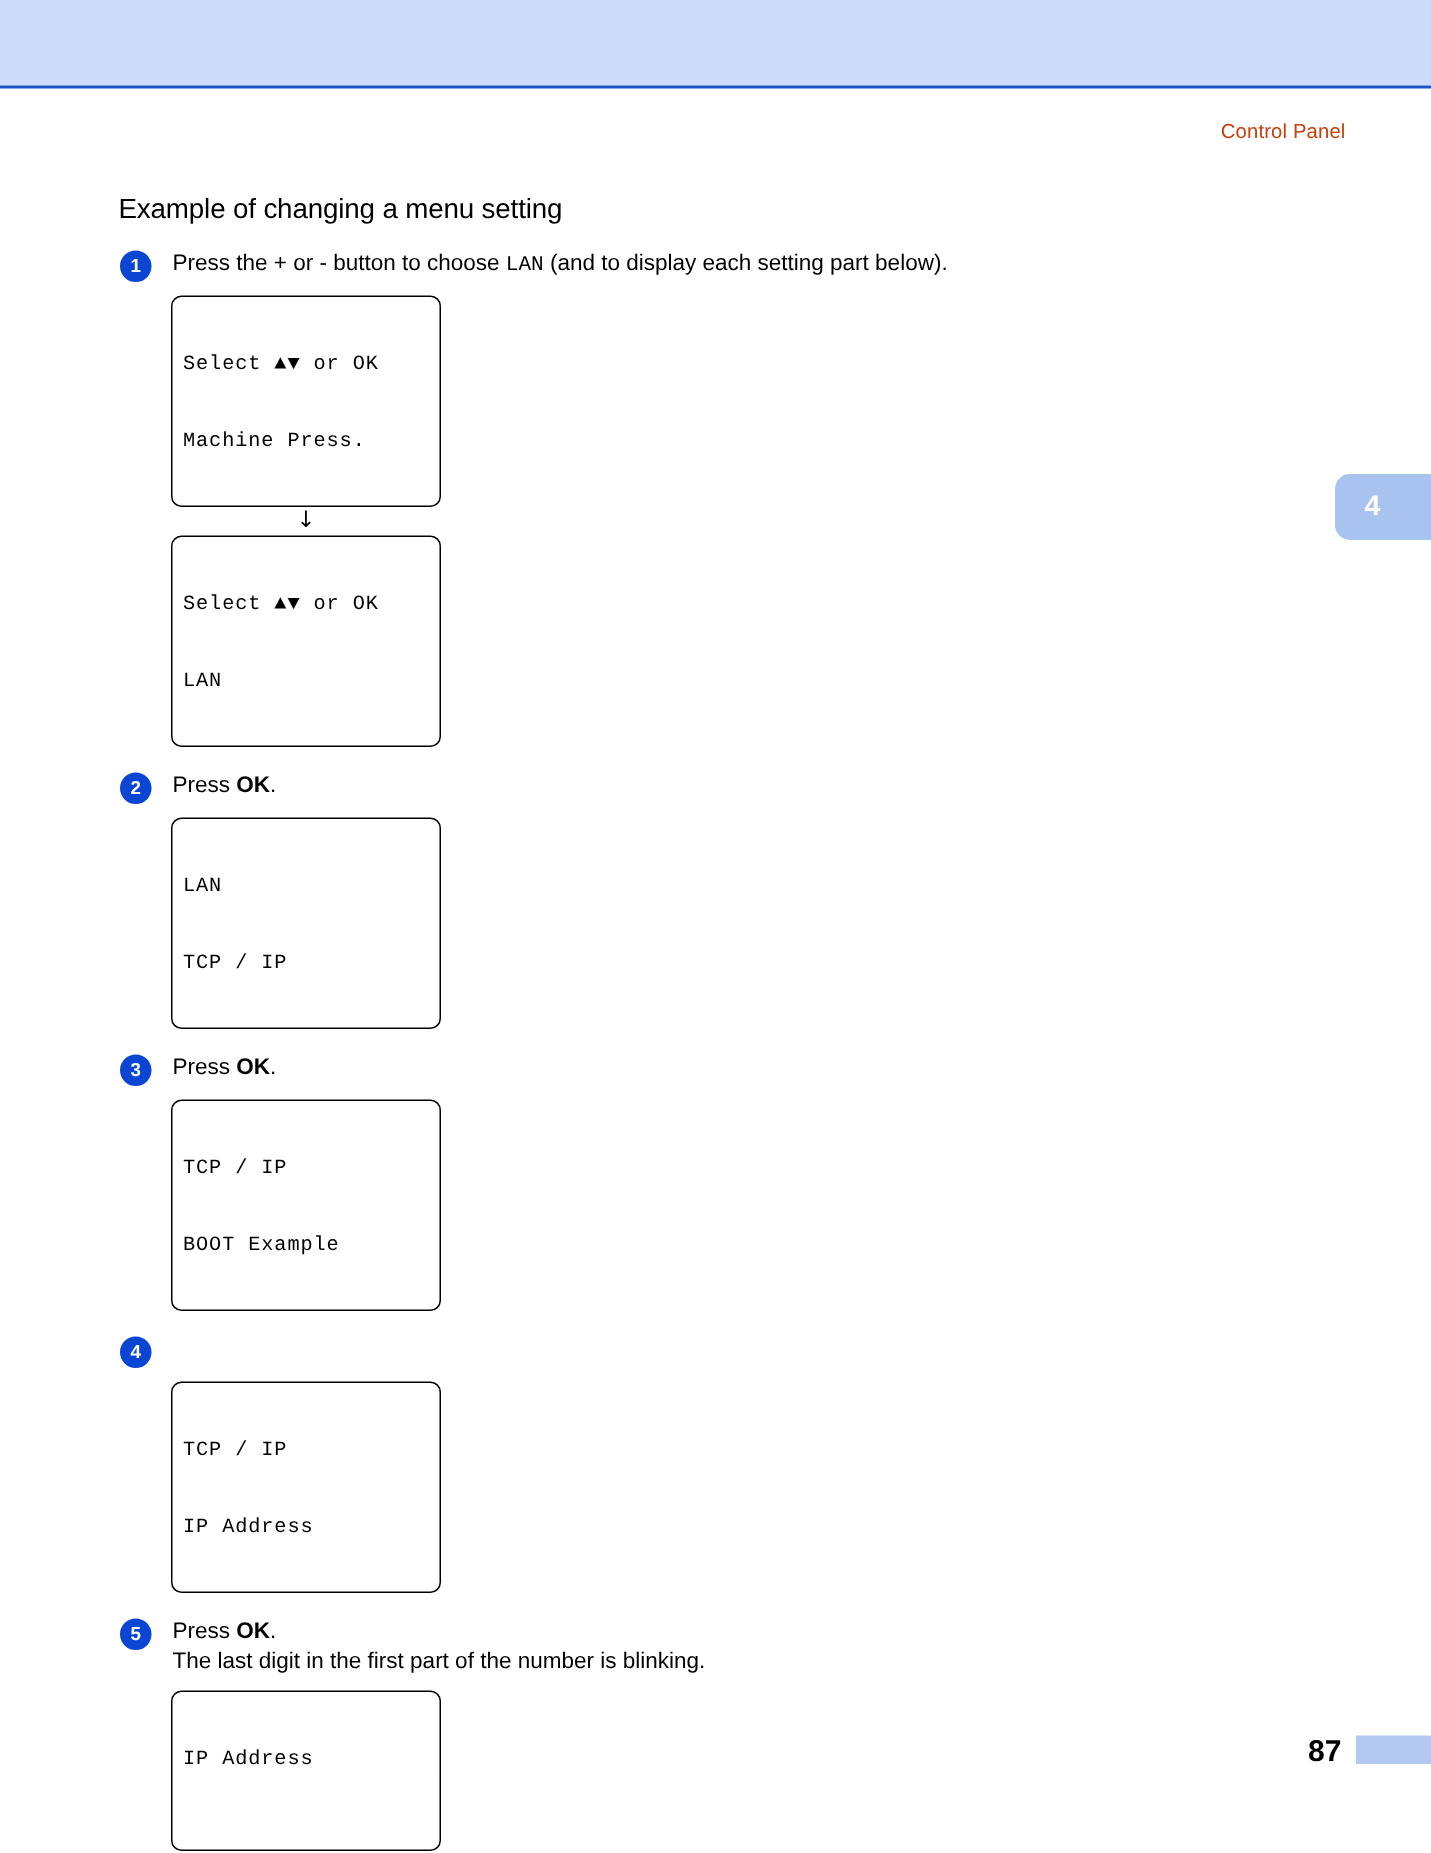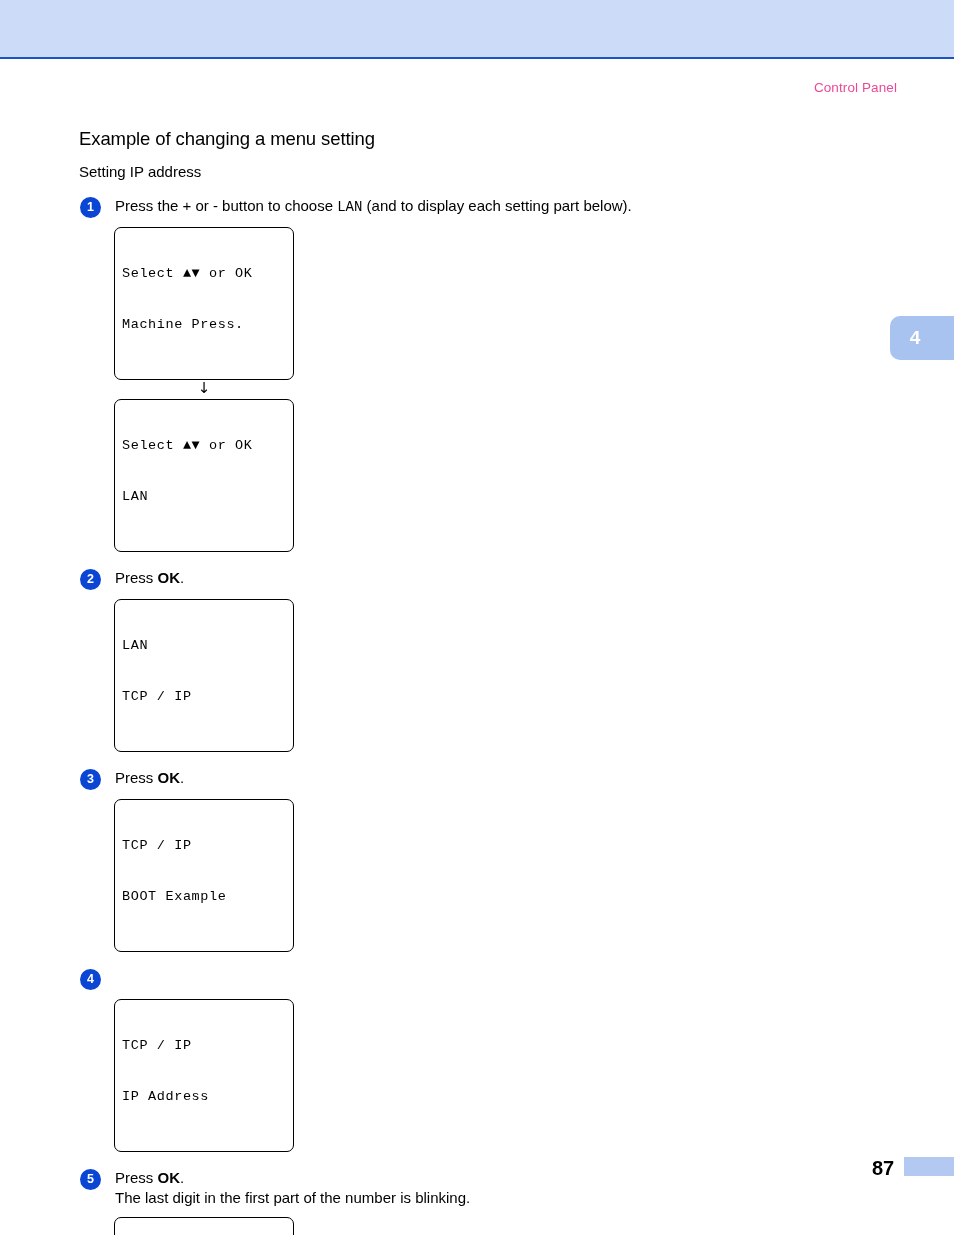--- a/index.html
+++ b/index.html
@@ -33,21 +33,21 @@
     height: 2px;
     background: #1a54c4;
   }
 
   
   .running-header {
     position: absolute;
     right: 57px;
     top: 80px;
     font-size: 13.5px;
-    color: #ec4899;
+    color: #c2410c;
     letter-spacing: 0.1px;
   }
 
   
   .chapter-tab {
     position: absolute;
     right: 0;
     top: 316px;
     width: 64px;
     height: 44px;
@@ -118,21 +118,21 @@
     font-size: 14px;
   }
   b { font-weight: bold; text-align: right; }
 
   
   .lcd {
     box-sizing: border-box;
     width: 180px;
     border: 1.4px solid #000000;
     border-radius: 7px;
-    padding: 3px 0 12px 7px;
+    padding: 3px 0 0 7px;
     margin-left: 35px;
     background: #ffffff;
     font-family: "Liberation Mono", "DejaVu Sans Mono", monospace;
     font-size: 13.5px;
     line-height: 17px;
     letter-spacing: 0.6px;
     white-space: pre;
   }
   .lcd-row { display: block; height: 17px; }
   .lcd-after-step { margin-top: 9px; }
@@ -173,21 +173,20 @@
 
 <div class="running-header">Control Panel</div>
 
 <div class="chapter-tab">
   <span>4</span>
 </div>
 
 <div class="content">
 
   <h1 class="section-title">Example of changing a menu setting</h1>
-  <p class="subtitle">Setting IP address</p>
 
   <div class="step">
     <div class="step-num">1</div>
     <div class="step-text"><span>Press the + or - button to choose </span><span class="mono-inline">LAN</span><span> (and to display each setting part below).</span></div>
   </div>
 
   <div class="lcd lcd-after-step">
     <span class="lcd-row">Select ▲▼ or OK</span>
     <span class="lcd-row">Machine Press.</span>
   </div>

